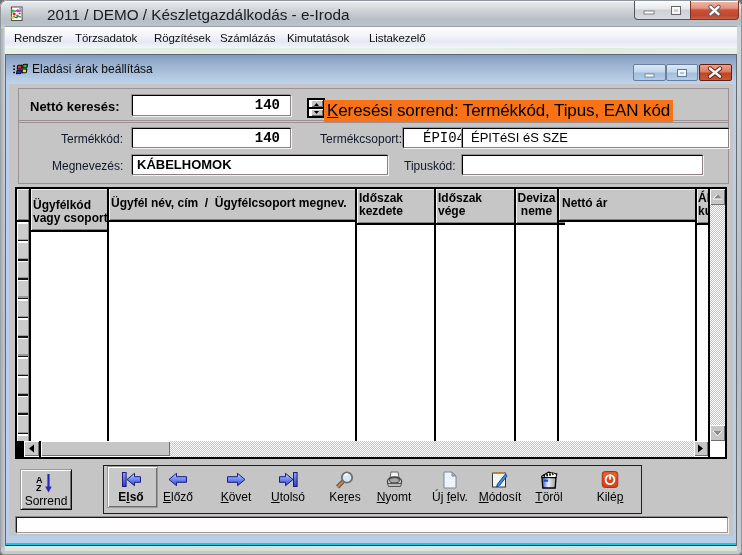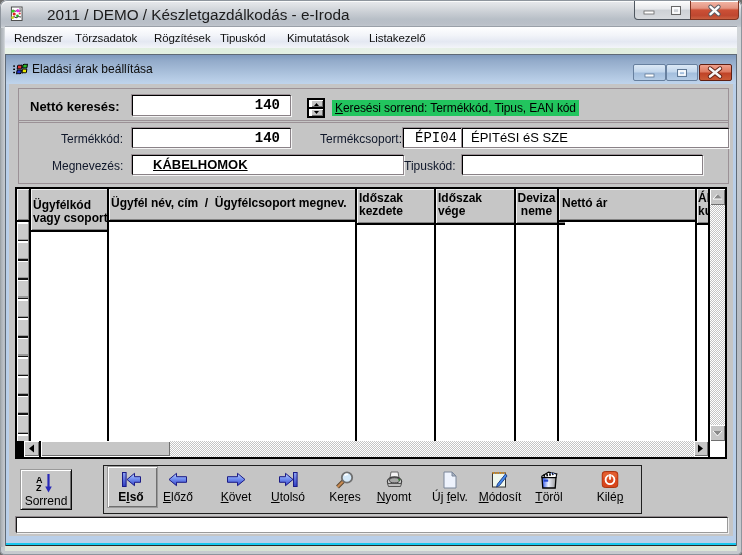--- a/index.html
+++ b/index.html
@@ -130,21 +130,21 @@
 <div class="abs wbtn" id="btncls">
     <svg class="glyph" viewBox="0 0 47 18">
       <path d="M19.5 5.8 L27.5 13.2 M27.5 5.8 L19.5 13.2" stroke="#5c5e66" stroke-width="4.4" stroke-linecap="round"></path>
       <path d="M19.5 5.8 L27.5 13.2 M27.5 5.8 L19.5 13.2" stroke="#fdfdfd" stroke-width="2.4" stroke-linecap="round"></path>
     </svg>
   </div>
 <div class="abs" id="menubar">
   <div class="mitem" style="left:9px">Rendszer</div>
   <div class="mitem" style="left:70px">Törzsadatok</div>
   <div class="mitem" style="left:149px">Rögzítések</div>
-  <div class="mitem" style="left:215px">Tipuskód</div>
+  <div class="mitem" style="left:215px">Számlázás</div>
   <div class="mitem" style="left:282px">Kimutatások</div>
   <div class="mitem" style="left:364px">Listakezelő</div>
 </div>
 <div class="abs" id="strip1"></div>
 <div class="abs" id="child"></div>
 <div class="abs" id="ctitle"></div>
 <svg class="abs" id="cicon" viewBox="0 0 16 15" style="width:16px;height:15px;">
   <g stroke="#000" stroke-width="1">
     <path d="M4.6 3.6 C6.2 2.6 7.4 3.8 9 3 L8.6 6.6 C7 7.4 5.8 6.2 4.2 7.2 Z" fill="#e03030"></path>
     <path d="M10 2.7 C11.6 1.7 12.8 2.9 14.4 2.1 L14 5.7 C12.4 6.5 11.2 5.3 9.6 6.3 Z" fill="#28b828"></path>
@@ -188,30 +188,30 @@
   <div class="abs" style="left:1.5px;top:0;width:12.5px;height:7px;box-shadow:inset 1px 1px 0 #fff,inset -1px -1px 0 #707070;"></div>
   <div class="abs" style="left:0px;top:7px;width:14px;height:2px;background:#000;"></div>
   <div class="abs" style="left:1.5px;top:9px;width:12.5px;height:7px;box-shadow:inset 1px 1px 0 #fff,inset -1px -1px 0 #707070;"></div>
   <svg class="abs" style="left:5px;top:2.5px" width="5" height="3">
       <path d="M2.5 0 L5 3 L0 3 Z" fill="#000"></path>
     </svg>
   <svg class="abs" style="left:5px;top:10.5px" width="5" height="3">
       <path d="M0 0 L5 0 L2.5 3 Z" fill="#000"></path>
     </svg>
 </div>
-<div class="abs" style="left:332px;top:100px;font-size:12px;background:#22c55e;padding:1px 3px;white-space:nowrap;letter-spacing:-0.1px;"><u>K</u>eresési sorrend: Termékkód, Tipus, EAN kód</div>
+<div class="abs" style="left:324px;top:100px;font-size:17px;background:#f97316;padding:1px 3px;white-space:nowrap;letter-spacing:-0.1px;"><u>K</u>eresési sorrend: Termékkód, Tipus, EAN kód</div>
 
 <div class="lbl" style="left:61px;top:132px;">Termékkód:</div>
 <div class="inp" style="left:132px;top:128px;width:147px;height:18px;
   font-family:'Liberation Mono',monospace;font-weight:bold;font-size:14px;text-align:right;line-height:18px;padding-right:10px;">140</div>
 <div class="lbl" style="left:320px;top:132px;">Termékcsoport:</div>
-<div class="inp" style="left:403px;top:128px;width:51px;height:18px;font-family:'Liberation Mono',monospace;font-size:14px;line-height:18px;padding-left:11px;">ÉPI04</div>
+<div class="inp" style="left:403px;top:128px;width:51px;height:18px;font-family:'Liberation Mono',monospace;font-size:14px;line-height:18px;padding-left:19px;">ÉPI04</div>
 <div class="inp" style="left:462px;top:128px;width:257px;height:18px;line-height:18px;padding-left:8px;font-size:13px;">ÉPITéSI éS SZE</div>
 <div class="lbl" style="left:52px;top:159px;">Megnevezés:</div>
-<div class="inp" style="left:132px;top:155px;width:250px;height:18px;font-weight:bold;line-height:18px;padding-left:20px;text-decoration:underline;">KÁBELHOMOK</div>
+<div class="inp" style="left:132px;top:155px;width:250px;height:18px;font-weight:bold;line-height:18px;padding-left:4px;">KÁBELHOMOK</div>
 <div class="lbl" style="left:404px;top:159px;">Tipuskód:</div>
 <div class="inp" style="left:462px;top:155px;width:239px;height:18px;"></div>
 
 <div class="abs" id="grid"></div>
 <div class="abs" id="gridin"></div>
 
 <div class="hcell" style="left:17px;width:12px;"></div>
 <div class="hcell" style="left:31px;width:76px;padding:10px 0 0 2px;">Ügyfélkód<br>vagy csoport</div>
 <div class="hcell" style="left:109px;width:246px;line-height:29px;padding-left:2px;">Ügyfél név, cím&nbsp; /&nbsp; Ügyfélcsoport megnev.</div>
 <div class="hcell" style="left:357px;width:77px;padding:3px 0 0 2px;">Időszak<br>kezdete</div>

